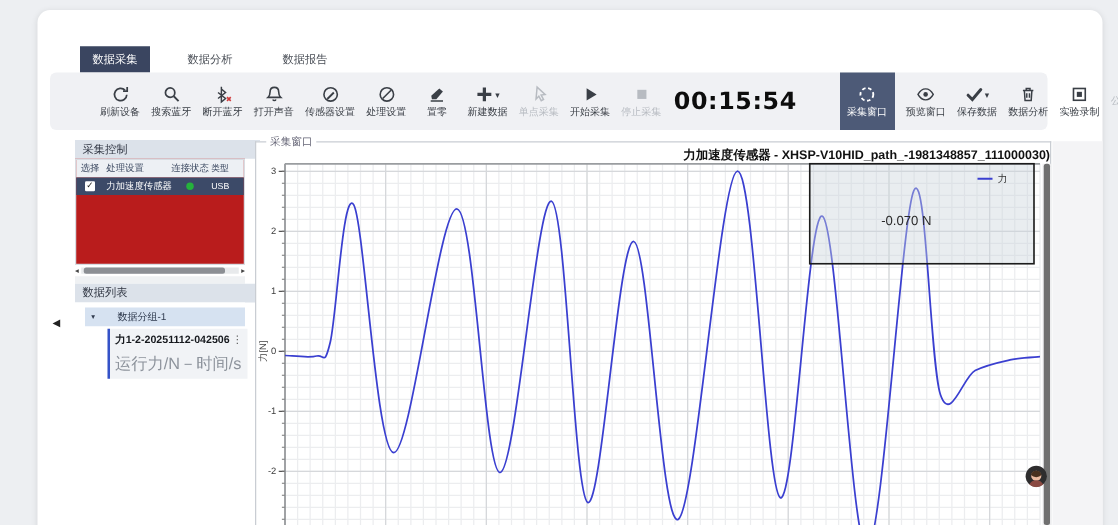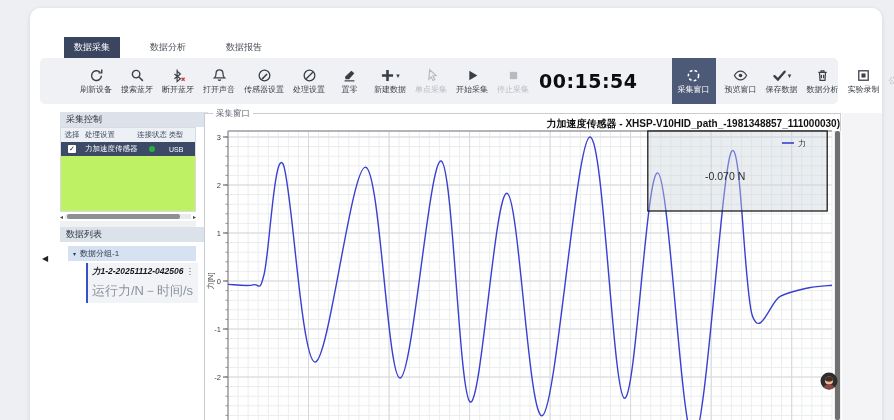--- a/index.html
+++ b/index.html
@@ -23,43 +23,43 @@
   .tbtn.dark{background:#4d5a77;color:#fff;padding:0 6px;}
   .tbtn.lite{background:#c4d8ec;padding:0 6px;}
   .caret{font-size:7px;color:#3a3f46;margin-left:1px;}
   .timer{font-size:19px;font-weight:bold;color:#0d0d0d;margin:0 10px;letter-spacing:.5px;
     font-family:"DejaVu Sans",sans-serif;}
   .tb-div{width:1px;height:34px;background:#dcdfe3;margin-left:8px;}
   
   .side-toggle{position:absolute;left:12px;top:246px;font-size:8px;color:#222;}
   .panel-header{position:absolute;left:30px;width:148px;height:15px;background:#dce2ea;
     font-size:9px;color:#2f3542;display:flex;align-items:center;padding-left:6px;box-sizing:border-box;}
-  .p1-table{position:absolute;left:30px;top:119px;width:136px;height:85px;background:#bef264;
+  .p1-table{position:absolute;left:30px;top:119px;width:136px;height:85px;background:#b91c1c;
     border:1px solid #d8dce2;box-sizing:border-box;}
   .thead{display:flex;height:14px;background:#edf0f4;font-size:7.5px;color:#3a475f;align-items:center;}
   .trow{display:flex;height:14px;background:#3c4a68;color:#fff;font-size:7.5px;align-items:center;}
   .c1{width:22px;display:flex;justify-content:center;}
   .c2{width:52px;padding-left:2px;box-sizing:border-box;white-space:nowrap;}
   .c3{width:34px;display:flex;justify-content:center;}
   .c4{width:24px;font-size:7px;}
   .cbx{width:8px;height:8px;background:#fff;border-radius:1px;font-size:7px;line-height:8px;
     color:#222;text-align:center;}
   .dot{width:6px;height:6px;border-radius:50%;}
   .p1-scroll{position:absolute;left:30px;top:204px;width:136px;height:9px;display:flex;
     align-items:center;font-size:6px;color:#444;}
   .sctrack{flex:1;height:5px;background:#e8eaec;margin:0 2px;position:relative;}
   .scthumb{position:absolute;left:2px;top:0;height:5px;width:90%;background:#8c8f94;border-radius:2px;}
   .gapstrip{position:absolute;left:30px;top:213px;width:136px;height:6px;background:#eff1f3;}
   .p2-body{position:absolute;left:30px;top:234px;width:136px;height:180px;background:#fff;}
   .group-row{margin:4px 0 0 8px;width:128px;height:15px;background:#d6e2f1;font-size:8px;
-    color:#2f3a4e;display:flex;align-items:center;padding-left:5px;box-sizing:border-box;gap:4px;}
+    color:#2f3a4e;display:flex;align-items:center;padding-left:5px;box-sizing:border-box;gap:18px;}
   .group-row .tri{font-size:6px;}
   .ditem{margin:2px 0 0 26px;width:102px;background:#f1f3f6;border-left:2px solid #3452c8;
     padding:3px 4px;box-sizing:content-box;}
-  .ditem .row1{display:flex;justify-content:space-between;font-size:8.5px;font-weight:bold;color:#15181d;font-style:italic;}
+  .ditem .row1{display:flex;justify-content:space-between;font-size:8.5px;font-weight:bold;color:#15181d;}
   .ditem .row1 .menu{color:#555;font-weight:normal;}
   .ditem .row2{display:flex;justify-content:flex-start;font-size:13px;color:#8d939c;margin-top:4px;}
   
   .chartbox{position:absolute;left:174px;top:105px;width:637px;height:307px;
     border:1px solid #c9cdd3;border-bottom:none;box-sizing:border-box;background:#fff;}
   .gb-label{position:absolute;left:8px;top:-6px;background:#fff;padding:0 3px;font-size:8.5px;color:#667;}
   .chart-title{position:absolute;left:0;top:3px;width:100%;text-align:right;font-size:10px;
     font-weight:bold;color:#111;}
   .chartbox svg{position:absolute;left:1px;top:10px;}
   .gutter{position:absolute;left:812px;top:105px;width:40px;height:307px;background:#f4f4f6;}

